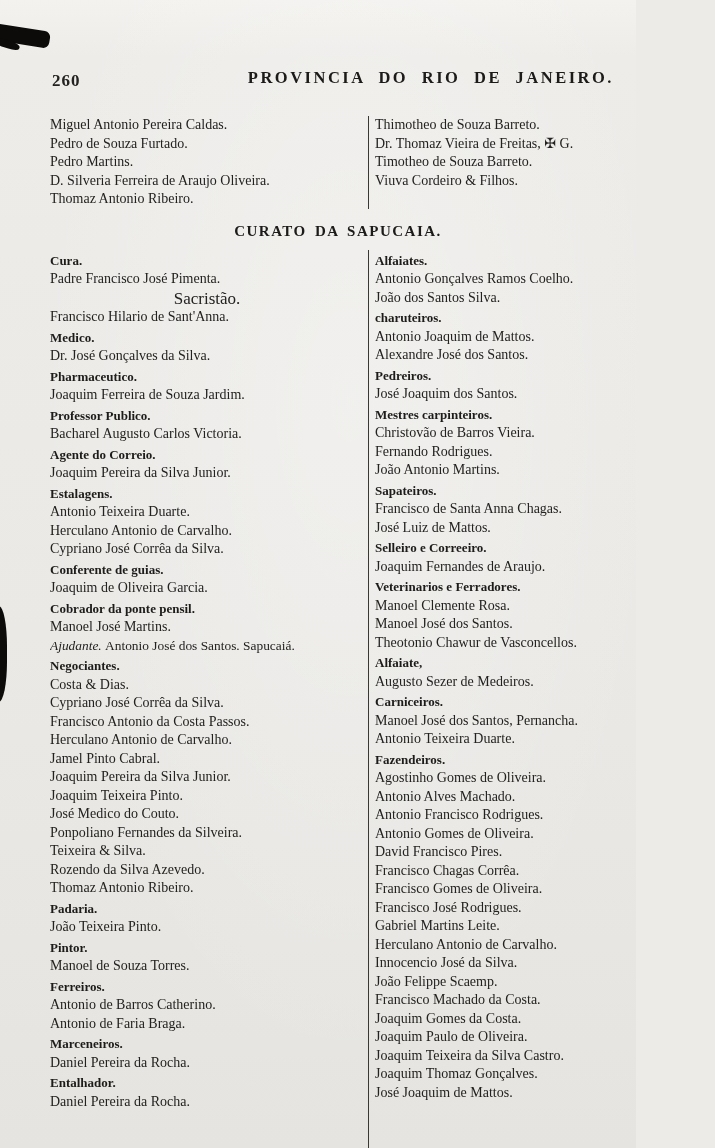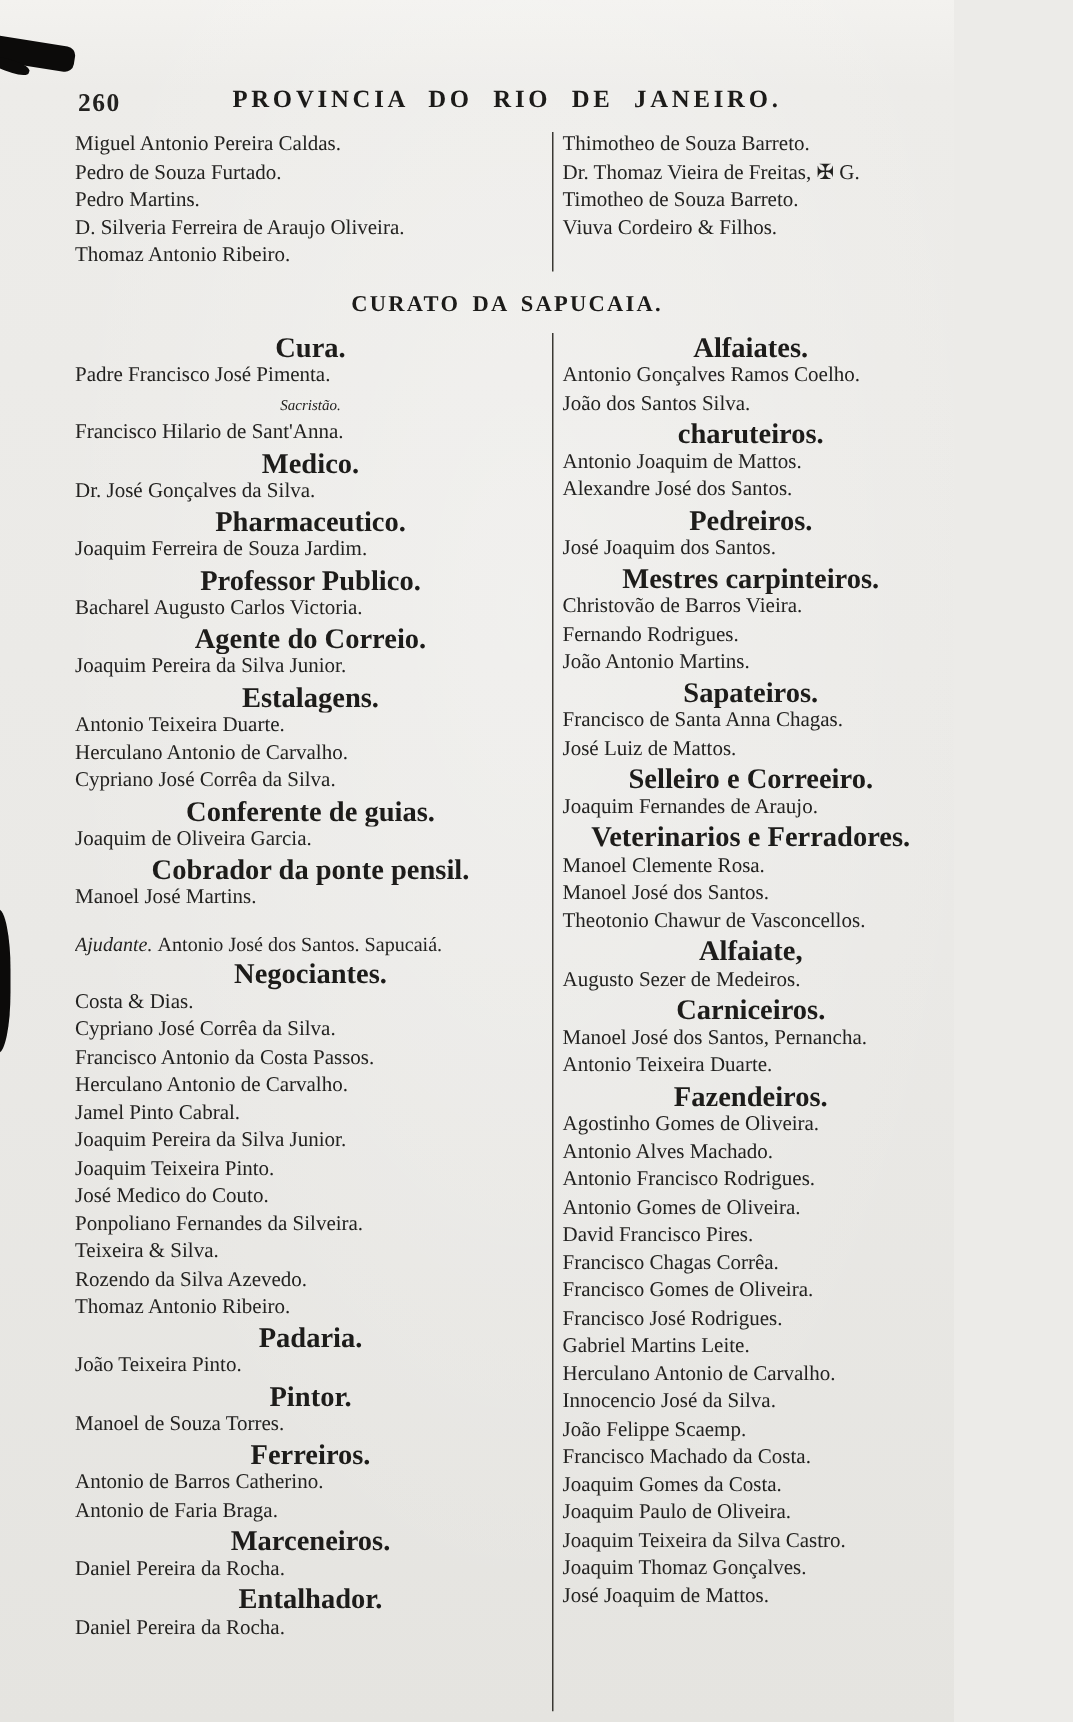--- a/index.html
+++ b/index.html
@@ -31,44 +31,44 @@
     top: 606px; left: -4px; width: 11px; height: 96px;
     border-radius: 0 75% 75% 0 / 0 42% 42% 0;
   }
   
   .page-header { position: relative; height: 30px; }
   .page-number {
     position: absolute; left: 2px; top: 3px;
     font-weight: bold; font-size: 17px; letter-spacing: 1px;
   }
   .header-title {
-    margin: 0; text-align: center;
+    margin: 12px; text-align: right;
     font-size: 16.5px; font-weight: bold;
     letter-spacing: 2.5px; word-spacing: 7px;
     color: #1c1b19;
   }
   
-  .top-section { display: flex; margin-top: 2px; }
+  .top-section { display: flex; margin-top: 18px; }
   .top-section .col { line-height: 18.6px; }
   .col.left  { flex: 0 0 318px; padding-right: 4px; }
   .col.right { flex: 1; border-left: 1.5px solid #3a3833; padding-left: 6px; }
   .section-title {
     margin: 14px 0 10px; text-align: center;
     font-size: 15px; font-weight: bold;
     letter-spacing: 1.5px; word-spacing: 3px;
     color: #1c1b19;
     font-family: Liberation Serif, serif;
   }
   .main-section { display: flex; height: 919px; overflow: hidden; }
   .main-section .col { line-height: 18.5px; overflow: hidden; }
   
   .line { font-size: 14px; white-space: nowrap; overflow: hidden; }
-  .line.h  { font-weight: bold; text-align: center; font-size: 19px; margin-top: 2px; color: #1d1c1a; }
-  .line.hi { font-style: italic; text-align: center; font-size: 10px; margin-top: 1px; }
-  .line.ni { font-size: 13.4px; margin-top: 12px; }
+  .line.h  { font-weight: bold; text-align: left; font-size: 13px; margin-top: 2px; color: #1d1c1a; }
+  .line.hi { text-align: center; font-size: 17px; margin-top: 1px; }
+  .line.ni { font-size: 13.4px; }
   .line.ni em { font-style: italic; }
 </style>
 </head>
 <body>
 
 <div class="page">
 
   <div class="artifact corner"></div>
   <div class="artifact corner2"></div>
   <div class="artifact edge"></div>

